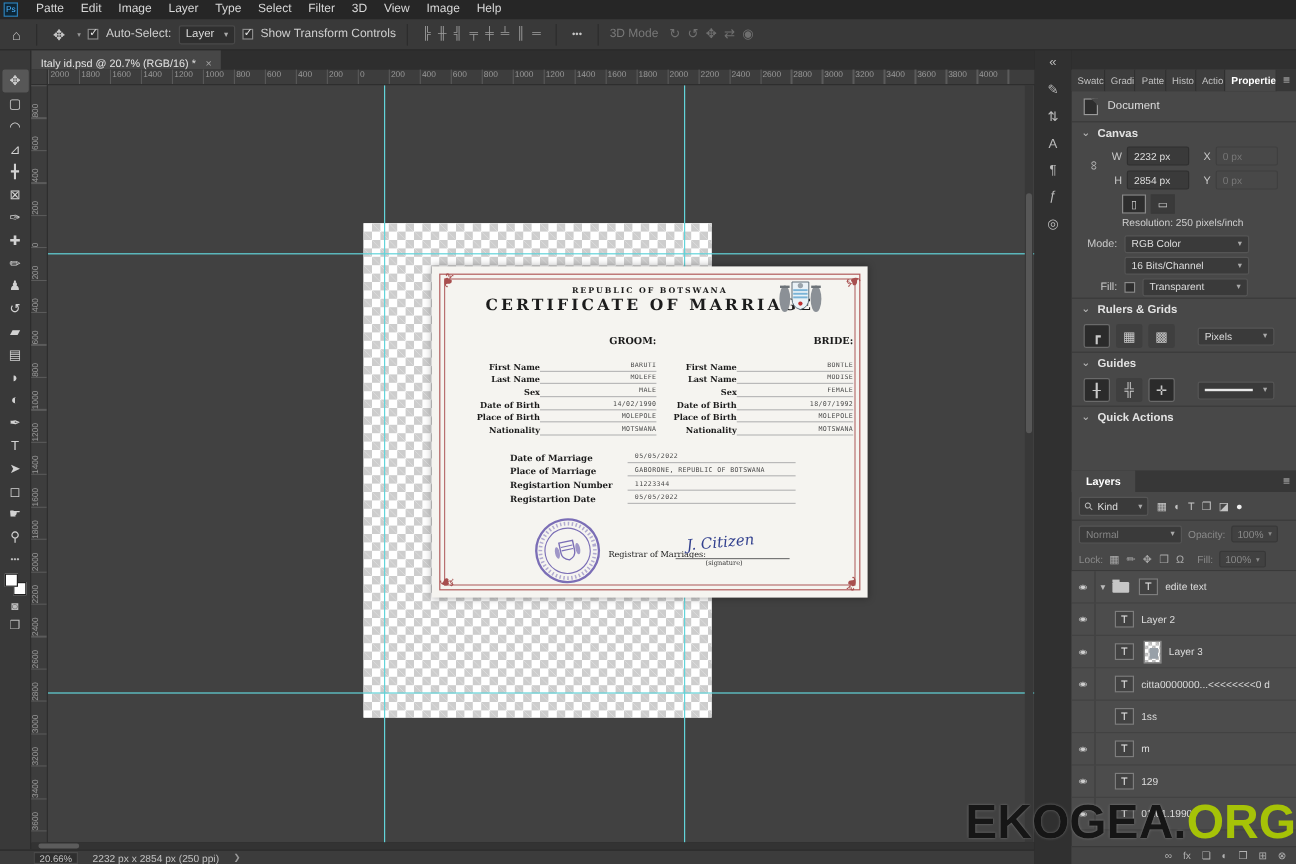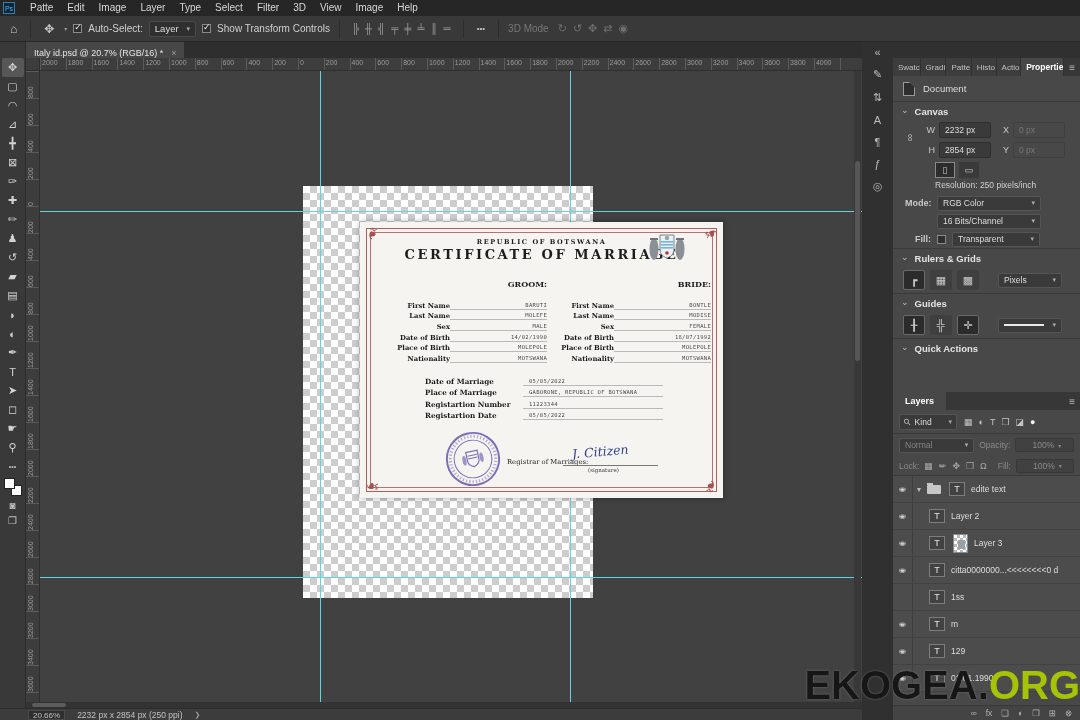--- a/index.html
+++ b/index.html
@@ -149,21 +149,21 @@
   .pfield { background:#3a3a3a; border:1px solid #2f2f2f; border-radius:2px; height:16px;
             color:#ddd; font-size:8.5px; display:flex; align-items:center; padding-left:5px; }
   .pfield.dis { background:transparent; border-color:#3f3f3f; color:#777; }
   #link-wh { grid-row:1 / span 2; color:#b5b5b5; font-size:11px; transform:rotate(90deg); }
   #orient-row { display:flex; gap:4px; padding-left:42px; height:20px; align-items:center; }
   .orient { width:20px; height:16px; display:flex; align-items:center; justify-content:center;
             color:#ccc; font-size:9px; background:#3a3a3a; border:1px solid #3a3a3a; }
   .orient.sel { background:#2d2d2d; border-color:#8a8a8a; }
   #resolution-row { color:#cfcfcf; font-size:8.5px; padding-left:42px; height:14px; }
   .mode-row { display:flex; align-items:center; gap:6px; padding-left:12px; height:18px; }
-  .mode-row .lbl { width:26px; color:#c9c9c9; font-size:9px; text-align:right;font-weight:bold; }
+  .mode-row .lbl { width:26px; color:#c9c9c9; font-size:9px; text-align:right; }
   .pselect { background:#3a3a3a; border:1px solid #555; border-radius:2px; height:15px; width:104px;
              color:#ddd; font-size:8.5px; display:flex; align-items:center; padding:0 5px; }
   .pselect::after { content:"▾"; margin-left:auto; color:#aaa; font-size:7px; }
   .icons-row { display:flex; align-items:center; gap:5px; padding-left:10px; height:26px; }
   .pbtn { width:22px; height:20px; display:flex; align-items:center; justify-content:center;
           color:#c9c9c9; font-size:11px; background:#3f3f3f; border-radius:2px; }
   .pbtn.active { background:#2b2b2b; border:1px solid #6a6a6a; }
 
   
   #layers-tabbar { display:flex; background:#373737; height:18px; }
@@ -174,21 +174,21 @@
   #kind-select { background:#3a3a3a; border:1px solid #555; border-radius:2px; height:16px; width:58px;
                  color:#ddd; font-size:8.5px; display:flex; align-items:center; gap:4px; padding:0 4px; }
   #kind-select::before { content:"⚲"; font-size:9px; color:#bbb; transform:rotate(-45deg); }
   #kind-select::after { content:"▾"; margin-left:auto; font-size:7px; color:#aaa; }
   .kf-icon { color:#c4c4c4; font-size:9px; padding:0 3px; }
   .kf-icon.pin { color:#f0f0f0; }
   #blend-row { display:flex; align-items:center; gap:5px; height:22px; padding:0 6px; }
   #blend-select { width:86px; color:#858585; }
   #blend-row .lbl, #lock-row .lbl { color:#8a8a8a; font-size:8.5px; }
   .small-field { background:#414141; border:1px solid #383838; border-radius:2px; height:14px; min-width:34px;
-                 color:#8a8a8a; font-size:8.5px; display:flex; align-items:center; padding:0 16px; }
+                 color:#8a8a8a; font-size:8.5px; display:flex; align-items:center; padding:0 4px; }
   .small-field::after { content:"▾"; margin-left:4px; font-size:6px; }
   #lock-row { display:flex; align-items:center; gap:5px; height:20px; padding:0 6px;
               border-bottom:1px solid #3a3a3a; }
   .lk-icon { color:#a8a8a8; font-size:9px; }
   #layer-list { }
   .layer-row { display:flex; align-items:center; height:27px; border-bottom:1px solid #424242;
                background:#4c4c4c; }
   .eye { width:20px; align-self:stretch; border-right:1px solid #3e3e3e; display:flex;
          align-items:center; justify-content:center; }
   .eye::after { content:"◉"; font-size:9px; color:#cdcdcd; transform:scaleY(.6); }

